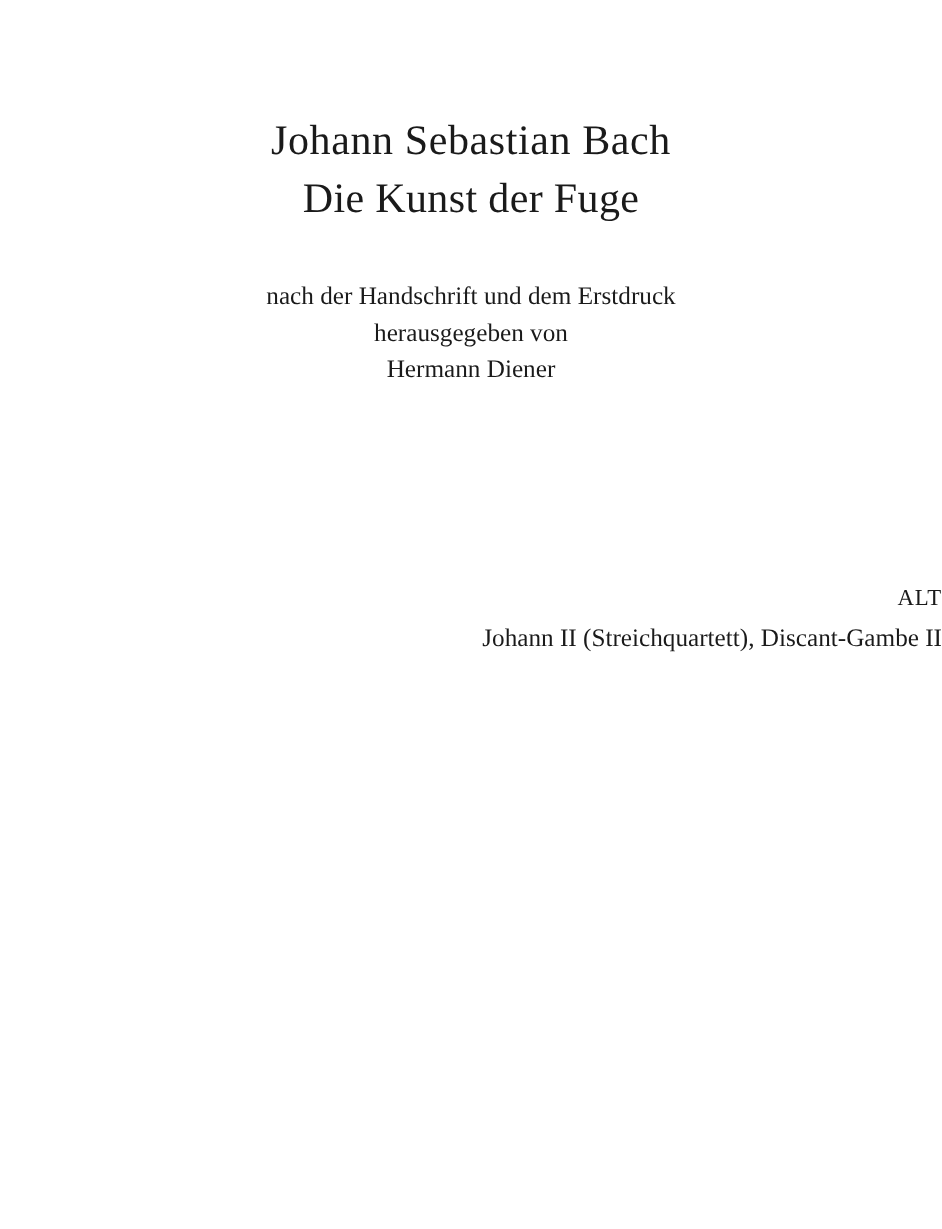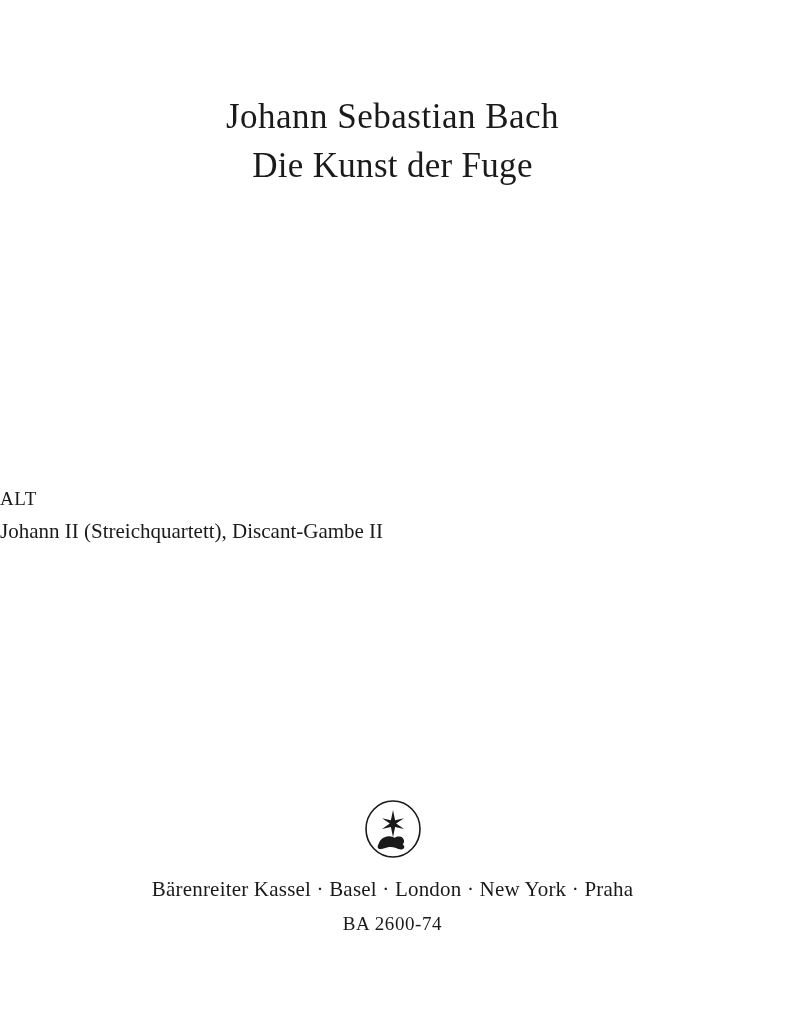--- a/index.html
+++ b/index.html
@@ -47,21 +47,21 @@
     line-height: 1.45;
   }
   .subtitle-line {
     display: block;
   }
   .part-block {
     position: absolute;
     top: 485px;
     left: 0;
     right: 0;
-    text-align: left;
+    text-align: right;
   }
   .part-voice {
     font-size: 19px;
     letter-spacing: 0.6px;
     line-height: 1.5;
   }
   .part-instruments {
     font-size: 21px;
     line-height: 1.5;
     margin-top: 2px;
@@ -93,29 +93,25 @@
 </style>
 </head>
 <body>
 
 <div class="page">
 
   <div class="composer">Johann Sebastian Bach</div>
 
   <div class="work-title">Die Kunst der Fuge</div>
 
+  <div class="subtitle-block">
+    <span class="subtitle-line">nach der Handschrift und dem Erstdruck</span>
+    <span class="subtitle-line">herausgegeben von</span>
+    <span class="subtitle-line">Hermann Diener</span>
+  </div>
 
   <div class="part-block">
     <div class="part-voice">ALT</div>
     <div class="part-instruments">Johann II (Streichquartett), Discant-Gambe II</div>
   </div>
 
-  <div class="publisher-block">
-    <svg class="logo" viewBox="0 0 62 62">
-      <ellipse cx="31" cy="31" rx="27" ry="28" fill="none" stroke="#1a1a1a" stroke-width="1.6"></ellipse>
-      <path d="M31 12 L33.1 22.2 L42 20.3 L34.2 25.6 L42 30.9 L33.1 29 L31 39.2 L28.9 29 L20 30.9 L27.8 25.6 L20 20.3 L28.9 22.2 Z" fill="#1a1a1a"></path>
-      <path d="M17 45 c1.5 -4 5 -6.5 9.5 -6.8 c2.5 -0.2 4.5 0.6 6.2 1.6 c1.6 -1.1 3.6 -1.6 5.4 -1.2 c2.2 0.5 3.6 2.2 3.9 4.1 c0.2 1.4 -0.3 2.7 -1.3 3.6 c1.1 0.8 1.8 1.9 1.6 3 c-0.2 1.3 -1.5 2.1 -3 2.2 c-2 0.1 -3.6 -0.7 -5.3 -1.4 c-2.6 -1 -5.4 -1.3 -8.1 -0.9 c-2.4 0.4 -4.6 1.5 -6.9 1.9 c-1.5 0.2 -2.8 -0.3 -3.2 -1.4 c-0.5 -1.3 0.3 -3 1.2 -4.7 Z" fill="#1a1a1a"></path>
-    </svg>
-    <div class="publisher-line">Bärenreiter Kassel · Basel · London · New York · Praha</div>
-    <div class="plate-number">BA 2600-74</div>
-  </div>
 
 </div>
 
 </body></html>

